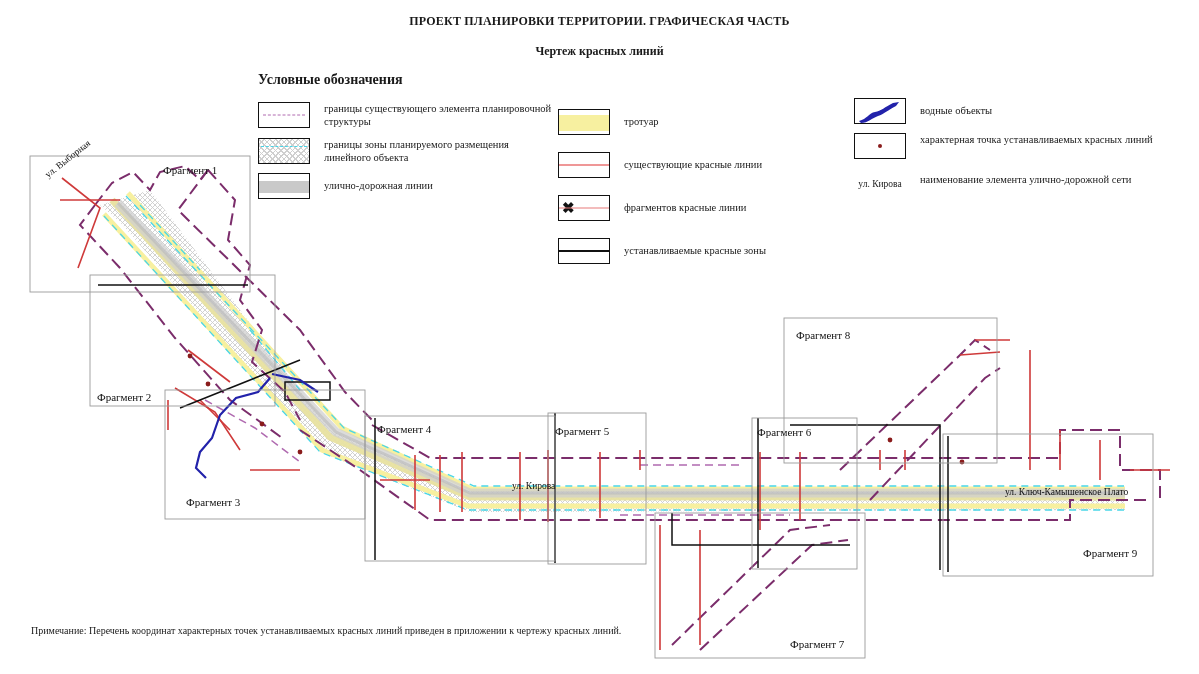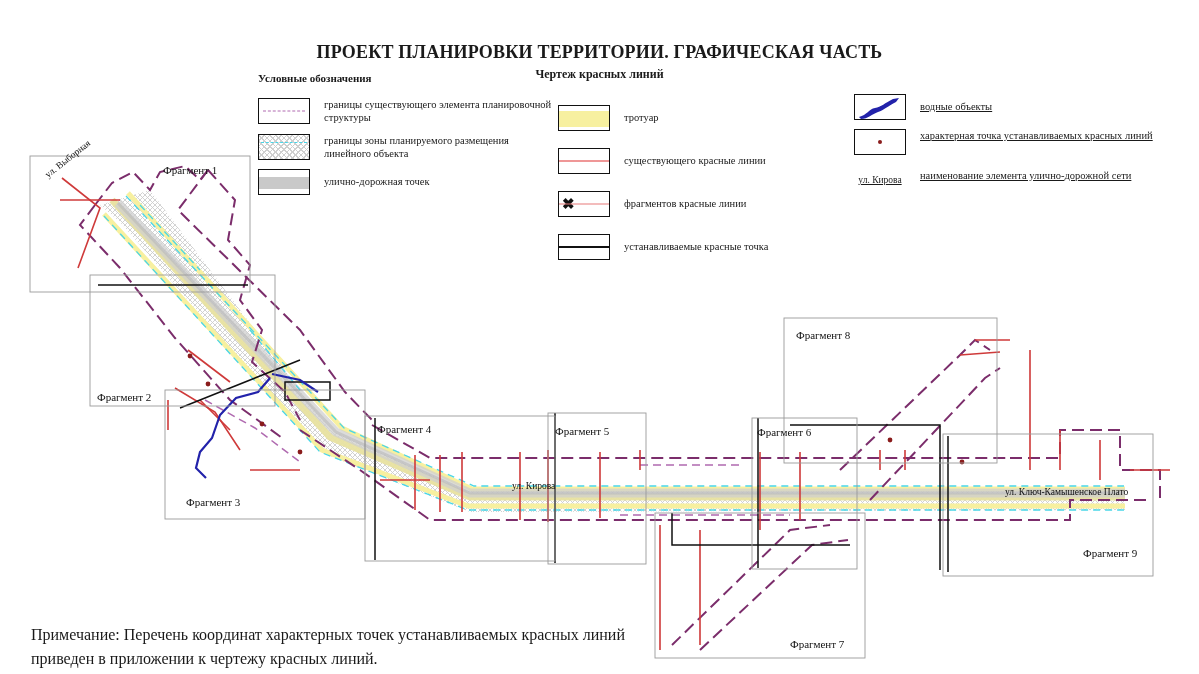--- a/index.html
+++ b/index.html
@@ -1,31 +1,31 @@
 <!DOCTYPE html>
 <html><head>
 <meta charset="utf-8">
 <style>
   html,body{margin:0;padding:0;background:#fff;}
   body{width:1199px;height:674px;position:relative;overflow:hidden;
        font-family:"Liberation Serif", serif; color:#1a1a1a;}
 
   
   #title-block{position:absolute;left:0;top:14px;width:1199px;text-align:center;}
-  #title-main{font-size:18px;font-weight:bold;letter-spacing:.2px;margin-top:28px;}
-  #title-sub{font-size:12px;font-weight:bold;margin-top:4px;}
+  #title-main{font-size:12px;font-weight:bold;letter-spacing:.2px;}
+  #title-sub{font-size:12px;font-weight:bold;margin-top:15px;}
 
   
   #legend{position:absolute;left:258px;top:72px;width:930px;}
-  #legend-heading{font-size:11px;font-weight:bold;margin-bottom:10px;}
+  #legend-heading{font-size:14px;font-weight:bold;margin-bottom:10px;}
   .leg-cols{display:flex;gap:0;}
   .leg-col{position:relative;}
   .leg-col.c1{width:300px;}
   .leg-col.c2{width:296px;margin-top:11px;}
-  .leg-col.c3{width:330px;text-decoration:underline;}
+  .leg-col.c3{width:330px;}
   .leg-row{display:flex;align-items:flex-start;margin-bottom:9px;}
   .swatch{width:52px;height:26px;border:1.4px solid #111;background:#fff;
           position:relative;flex:0 0 auto;box-sizing:border-box;overflow:hidden;}
   .leg-text{font-size:10.5px;line-height:1.27;margin-left:14px;padding-top:0px;}
 
   
   .sw-dashdot::after{content:"";position:absolute;left:4px;right:4px;top:50%;
       height:0;border-top:2.2px dashed #7b2d6b;transform:translateY(-50%);}
   .sw-dashthin::after{content:"";position:absolute;left:4px;right:4px;top:50%;
       height:0;border-top:1.6px dashed #b06ab0;transform:translateY(-50%);}
@@ -51,21 +51,21 @@
   .sw-svod::after{content:"";position:absolute;left:0;right:0;top:50%;
       height:0;border-top:1.6px solid #111;transform:translateY(-50%);}
   .street-name-sample{width:52px;flex:0 0 auto;font-size:9.5px;text-align:center;
       padding-top:6px;}
   .c3 .leg-text{margin-left:14px;}
 
   
   #map{position:absolute;left:0;top:0;width:1199px;height:674px;}
 
   
-  #note{position:absolute;left:31px;top:623px;width:600px;font-size:16px;line-height:1.5;}
+  #note{position:absolute;left:31px;top:623px;width:600px;font-size:10px;line-height:1.5;}
 </style>
 </head>
 <body>
 
 <div id="title-block">
   <div id="title-main">ПРОЕКТ ПЛАНИРОВКИ ТЕРРИТОРИИ. ГРАФИЧЕСКАЯ ЧАСТЬ</div>
   <div id="title-sub">Чертеж красных линий</div>
 </div>
 
 <svg id="map" viewBox="0 0 1199 674">
@@ -203,42 +203,42 @@
       <div class="leg-row" style="margin-top:4px">
         <div class="swatch sw-dashthin"></div>
         <div class="leg-text">границы существующего элемента планировочной структуры</div>
       </div>
       <div class="leg-row" style="">
         <div class="swatch sw-zone"></div>
         <div class="leg-text">границы зоны планируемого размещения линейного объекта</div>
       </div>
       <div class="leg-row" style="margin-top:7px">
         <div class="swatch sw-udn"></div>
-        <div class="leg-text" style="padding-top:6px">улично-дорожная точек</div>
+        <div class="leg-text" style="padding-top:6px">улично-дорожная линии</div>
       </div>
     </div>
 
     <div class="leg-col c2">
       <div class="leg-row">
         <div class="swatch sw-trot"></div>
         <div class="leg-text" style="padding-top:6px">тротуар</div>
       </div>
       <div class="leg-row" style="margin-top:17px">
         <div class="swatch sw-redline"></div>
-        <div class="leg-text" style="padding-top:6px">существующего красные линии</div>
+        <div class="leg-text" style="padding-top:6px">существующие красные линии</div>
       </div>
       <div class="leg-row" style="margin-top:17px">
         <div class="swatch sw-cancel">
           <span class="xmark">✖</span>
         </div>
         <div class="leg-text" style="padding-top:6px">фрагментов красные линии</div>
       </div>
       <div class="leg-row" style="margin-top:17px">
         <div class="swatch sw-estab"></div>
-        <div class="leg-text" style="padding-top:6px">устанавливаемые красные точка</div>
+        <div class="leg-text" style="padding-top:6px">устанавливаемые красные зоны</div>
       </div>
     </div>
 
     <div class="leg-col c3">
       <div class="leg-row">
         <div class="swatch sw-water">
           <svg width="52" height="26" viewBox="0 0 52 26">
             <path d="M4,22 C12,20 14,14 20,13 C26,12 30,8 38,4 L44,3 L41,7 C33,11 29,15 23,17 C17,19 13,24 6,24 Z" fill="#2222aa"></path>
           </svg>
         </div>

